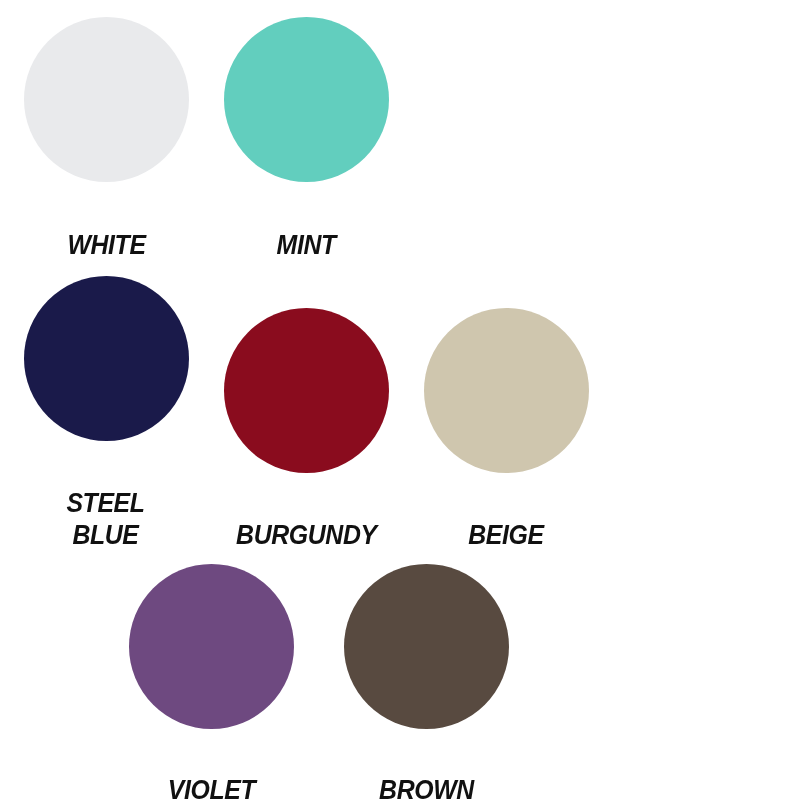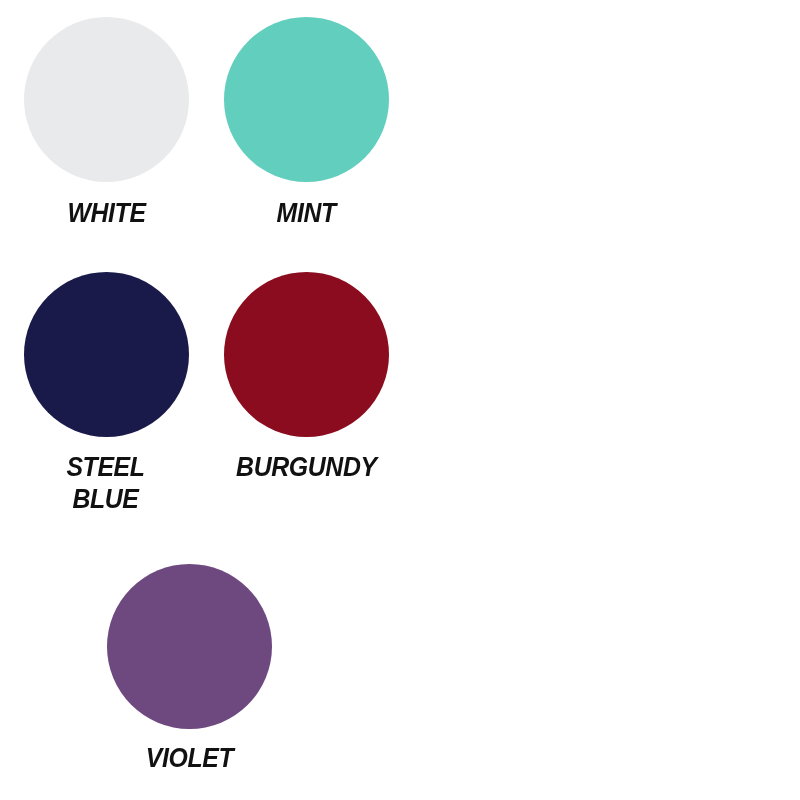--- a/index.html
+++ b/index.html
@@ -29,35 +29,36 @@
     box-sizing: border-box;
   }
 
   
   .row-1, .row-2 {
     justify-content: flex-start;
     padding-left: 6px;
     padding-right: 6px;
   }
   .row-1 { height: 262px; }
-  .row-2 { height: 290px; }
+  .row-2 { height: 290px; align-items: flex-end; }
 
   
   .row-3 {
     justify-content: flex-start;
-    padding-left: 82px;
+    padding-left: 104px;
     height: 248px;
   }
 
   .swatch {
     width: 200px;
     display: flex;
     flex-direction: column;
     align-items: center;
     box-sizing: border-box;
+    gap: 32px;
   }
 
   .row-3 .swatch {
     width: 215px;
   }
 
   .disc {
     width: 165px;
     height: 165px;
     border-radius: 50%;
@@ -105,22 +106,30 @@
   <div class="swatch-row row-2">
     <div class="swatch">
       <div class="disc" style="background-color: rgb(26, 26, 74);"></div>
       <div class="swatch-label" style="color: rgb(17, 17, 17);">STEEL
 BLUE</div>
     </div>
     <div class="swatch">
       <div class="disc" style="background-color: rgb(138, 12, 30);"></div>
       <div class="swatch-label" style="color: rgb(17, 17, 17);">BURGUNDY</div>
     </div>
+    <div class="swatch">
+      <div class="disc" style="background-color: rgb(207, 198, 174);"></div>
+      <div class="swatch-label" style="color: rgb(17, 17, 17);">BEIGE</div>
+    </div>
   </div>
 
   <div class="swatch-row row-3">
     <div class="swatch">
       <div class="disc" style="background-color: rgb(110, 73, 128);"></div>
       <div class="swatch-label" style="color: rgb(17, 17, 17);">VIOLET</div>
     </div>
+    <div class="swatch">
+      <div class="disc" style="background-color: rgb(88, 74, 64);"></div>
+      <div class="swatch-label" style="color: rgb(17, 17, 17);">BROWN</div>
+    </div>
   </div>
 
 </div>
 
 </body></html>

